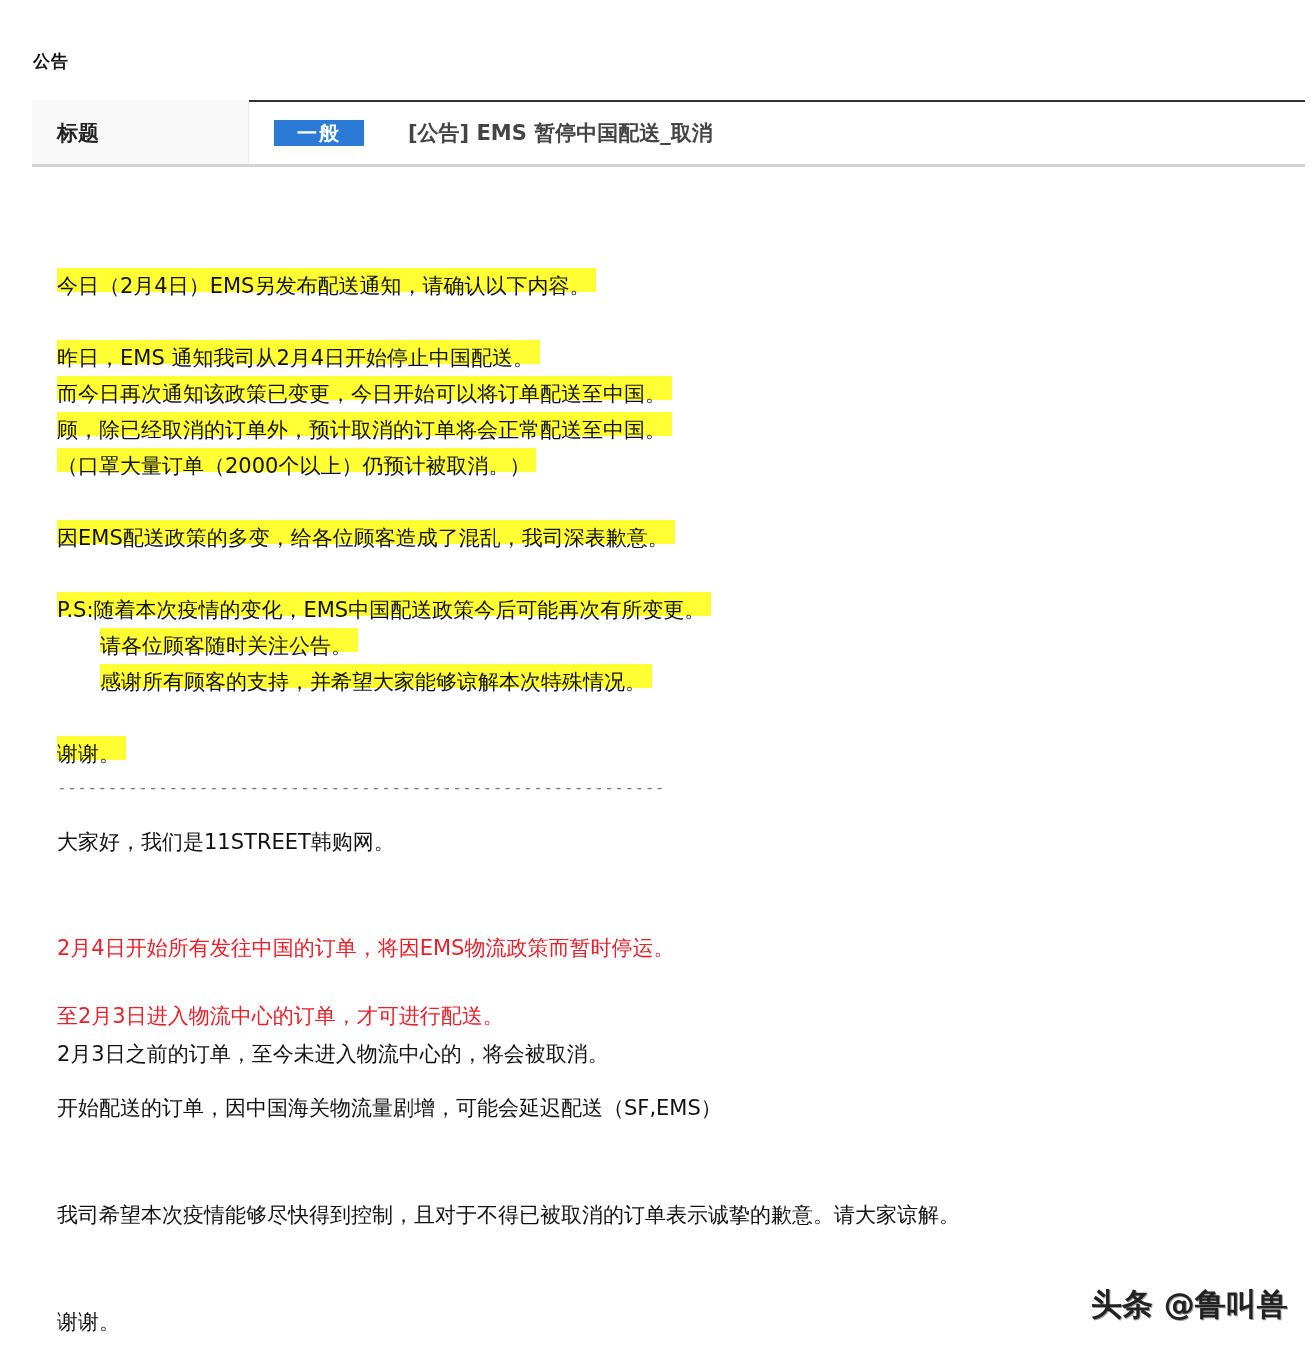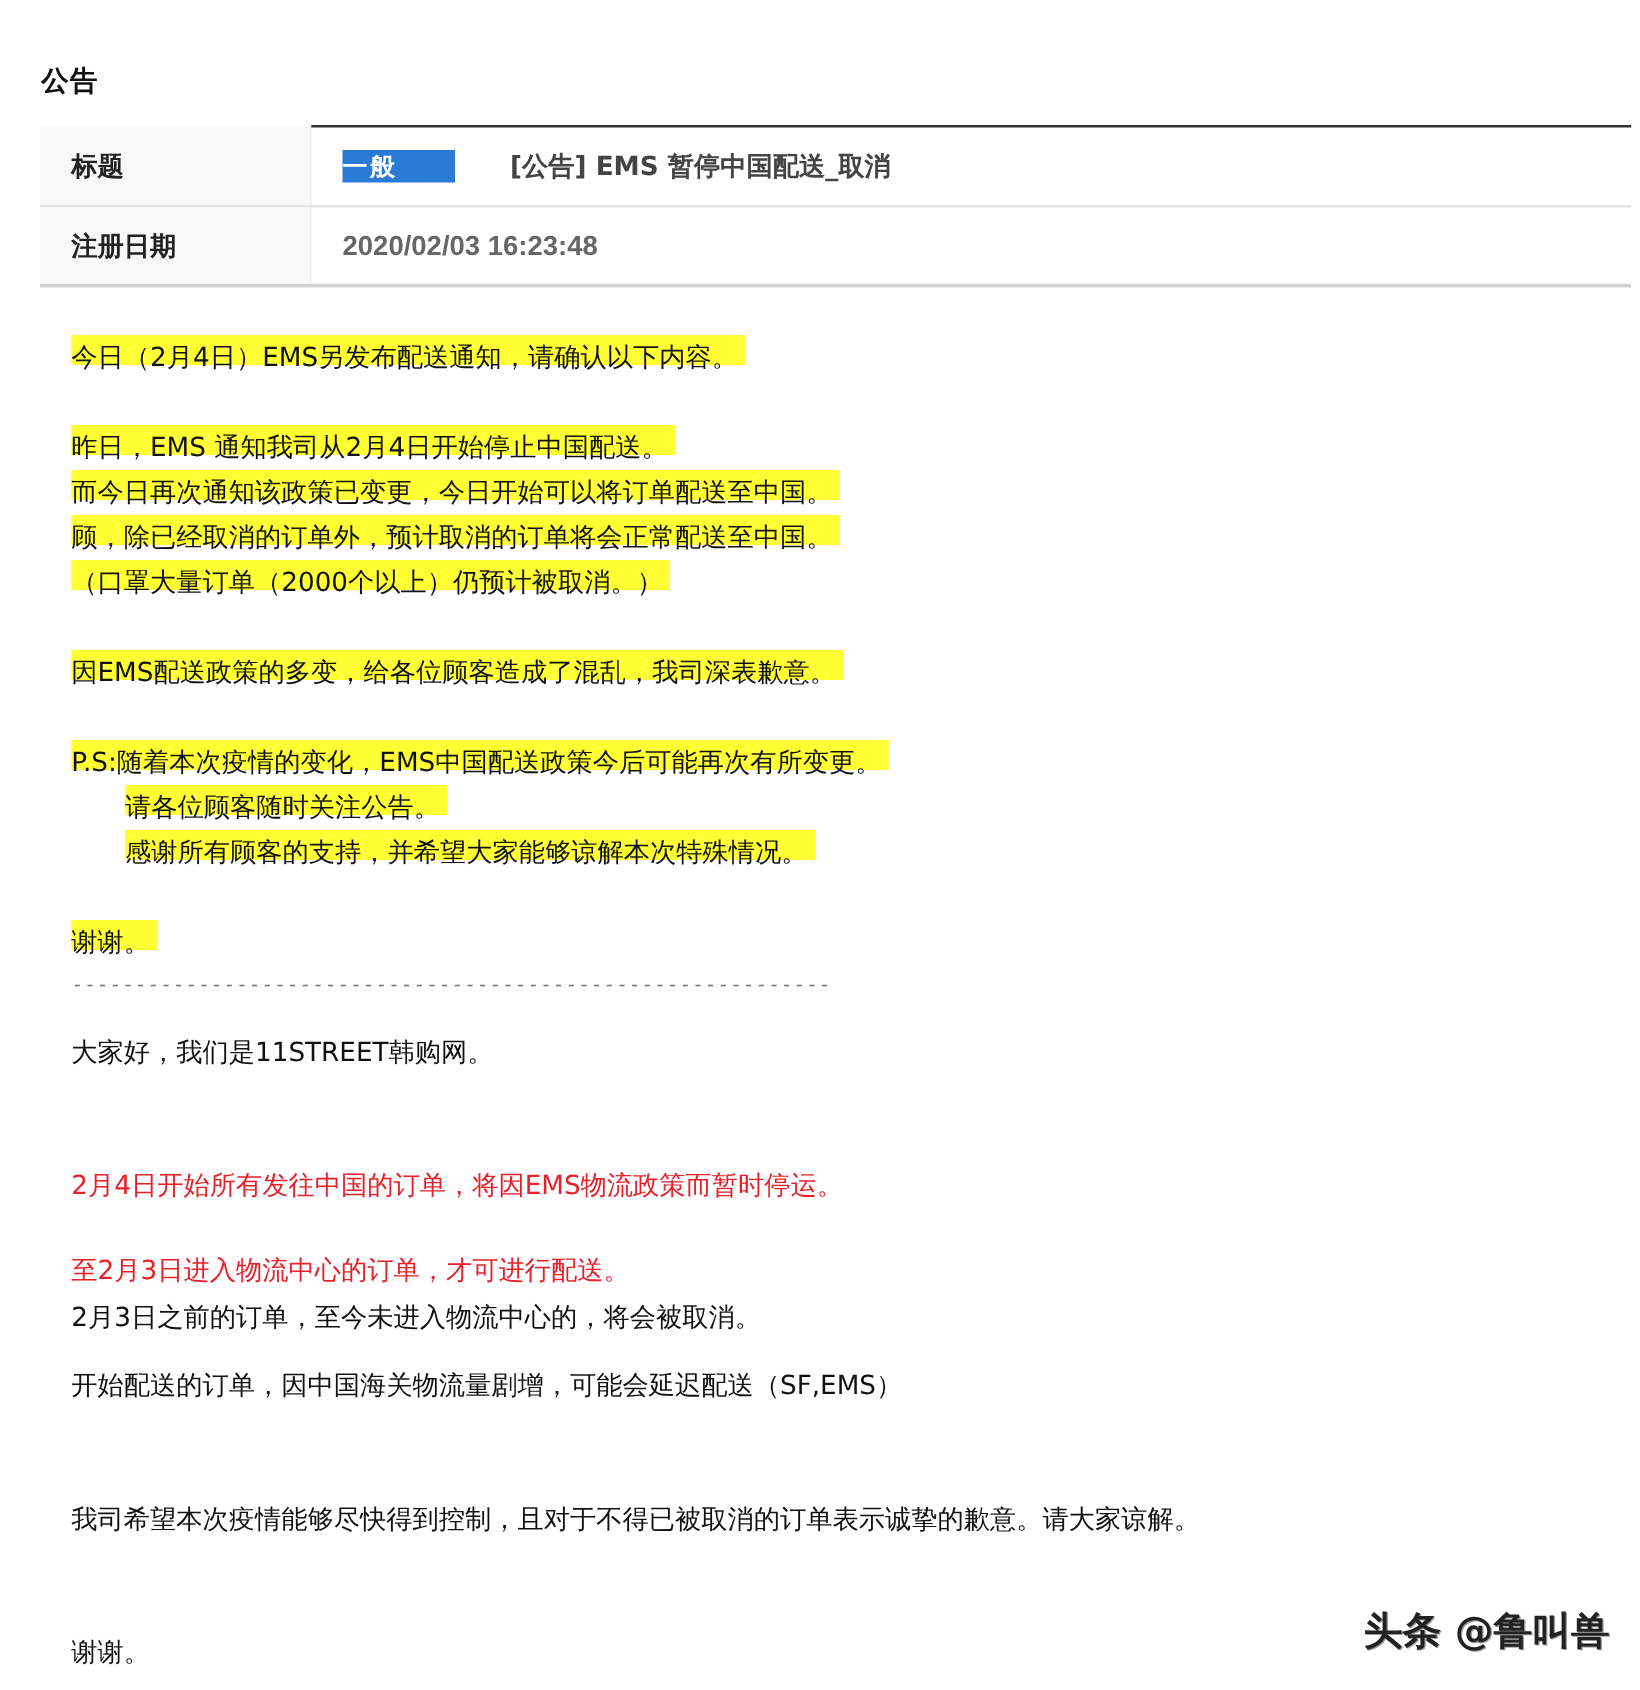--- a/index.html
+++ b/index.html
@@ -1,42 +1,42 @@
 <!DOCTYPE html>
 <html><head>
   <meta charset="utf-8">
   <style>
     * { box-sizing: border-box; margin: 0; padding: 0; }
     html, body { width: 1312px; height: 1352px; background: #ffffff; overflow: hidden; }
     body { font-family: "DejaVu Sans", "Liberation Sans", sans-serif; color: #111; position: relative; }
 
     .page-heading {
       position: absolute; left: 33px; top: 50px;
-      font-size: 22px; font-weight: bold; color: #111; letter-spacing: 1px;
+      font-size: 17px; font-weight: bold; color: #111; letter-spacing: 1px;
     }
 
     .meta-table {
       position: absolute; left: 32px; top: 101px; width: 1273px;
       border-bottom: 3px solid #d2d2d2;
     }
     .meta-row { display: flex; height: 63px; font-weight: bold; }
     .meta-row + .meta-row { border-top: 2px solid #e4e4e4; }
     .meta-label {
       width: 217px; background: #f8f8f8; border-right: 1px solid #ececec;
       font-size: 21px; color: #222; padding-left: 25px;
       display: flex; align-items: center;
     }
     .meta-value {
       flex: 1; display: flex; align-items: center; padding-left: 25px;
       font-size: 21px; color: #444;
     }
     .meta-row.first .meta-value { border-top: 2px solid #333333; margin-top: -1px; }
     .badge {
       display: inline-block; background: #2a7ad6; color: #fff;
-      width: 90px; height: 26px; line-height: 26px; 
+      width: 90px; height: 26px; line-height: 26px; text-align: center;
       font-size: 20px; margin-right: 8px; letter-spacing: 2px;
     }
     .title-text { color: #444; margin-left: 36px; }
     .date-text { color: #666; font-family: "Liberation Sans", sans-serif; font-size: 22px; }
 
     .content { position: absolute; left: 57px; top: 268px; width: 1240px; }
     .hl {
       display: inline-block; background: #ffff33; color: #111;
       font-size: 21px; line-height: 36px; height: 24px; white-space: nowrap;
       padding-right: 6px;
@@ -63,26 +63,20 @@
 <div class="page-heading">公告</div>
 
 <div class="meta-table">
   <div class="meta-row first">
     <div class="meta-label">标题</div>
     <div class="meta-value">
       <span class="badge">一般</span>
       <span class="title-text">[公告] EMS 暂停中国配送_取消</span>
     </div>
   </div>
-  <div class="meta-row">
-    <div class="meta-label">注册日期</div>
-    <div class="meta-value">
-      <span class="date-text">2020/02/03 16:23:48</span>
-    </div>
-  </div>
 </div>
 
 <div class="content">
   <span class="line hl" style="top:0px">今日（2月4日）EMS另发布配送通知，请确认以下内容。</span>
   <span class="line hl" style="top:72px">昨日，EMS 通知我司从2月4日开始停止中国配送。</span>
   <span class="line hl" style="top:108px">而今日再次通知该政策已变更，今日开始可以将订单配送至中国。</span>
   <span class="line hl" style="top:144px">顾，除已经取消的订单外，预计取消的订单将会正常配送至中国。</span>
   <span class="line hl" style="top:180px">（口罩大量订单（2000个以上）仍预计被取消。）</span>
   <span class="line hl" style="top:252px">因EMS配送政策的多变，给各位顾客造成了混乱，我司深表歉意。</span>
   <span class="line hl" style="top:324px">P.S:随着本次疫情的变化，EMS中国配送政策今后可能再次有所变更。</span>

